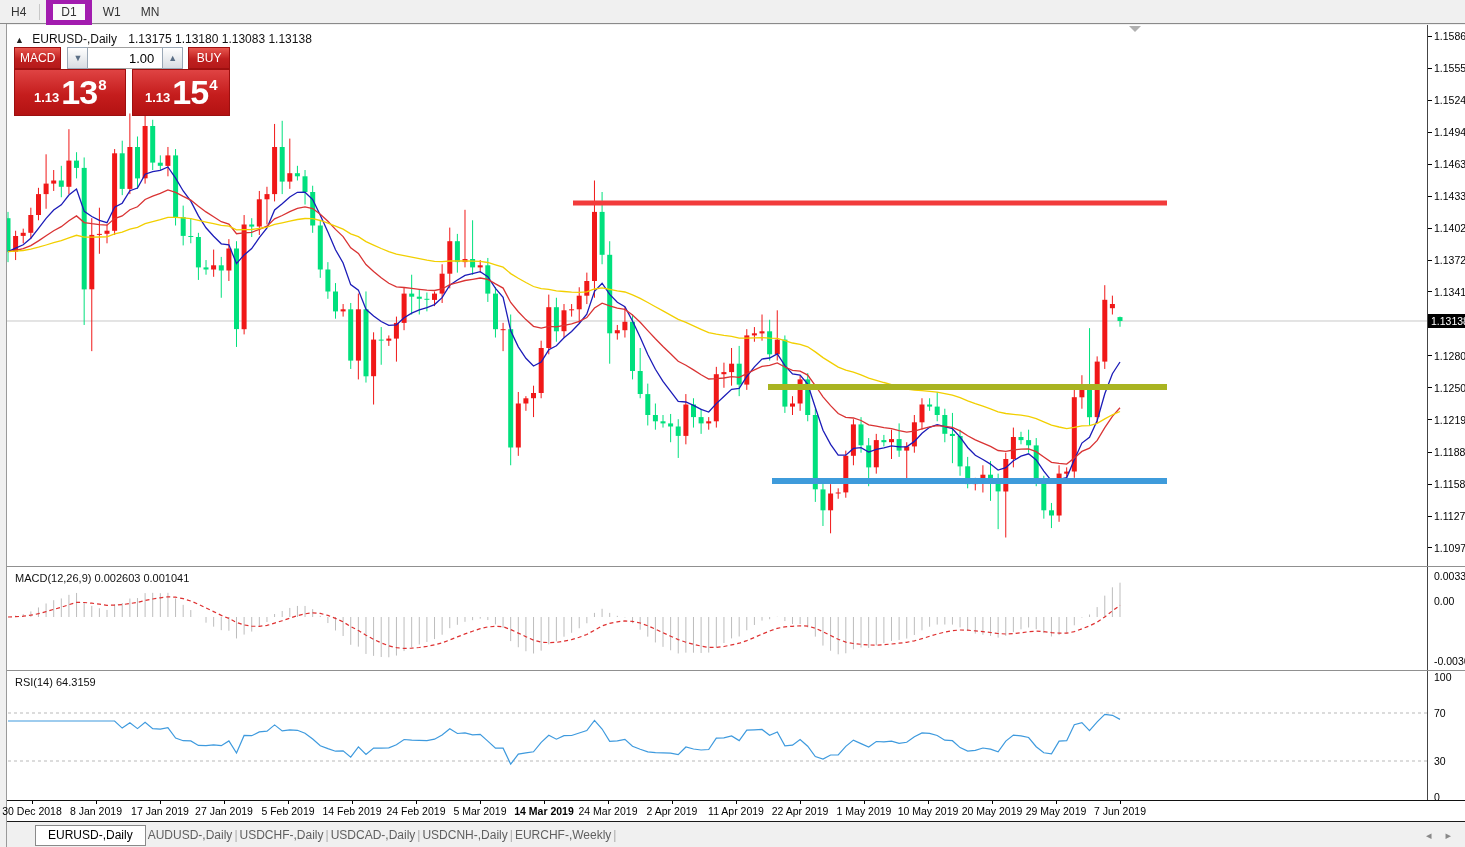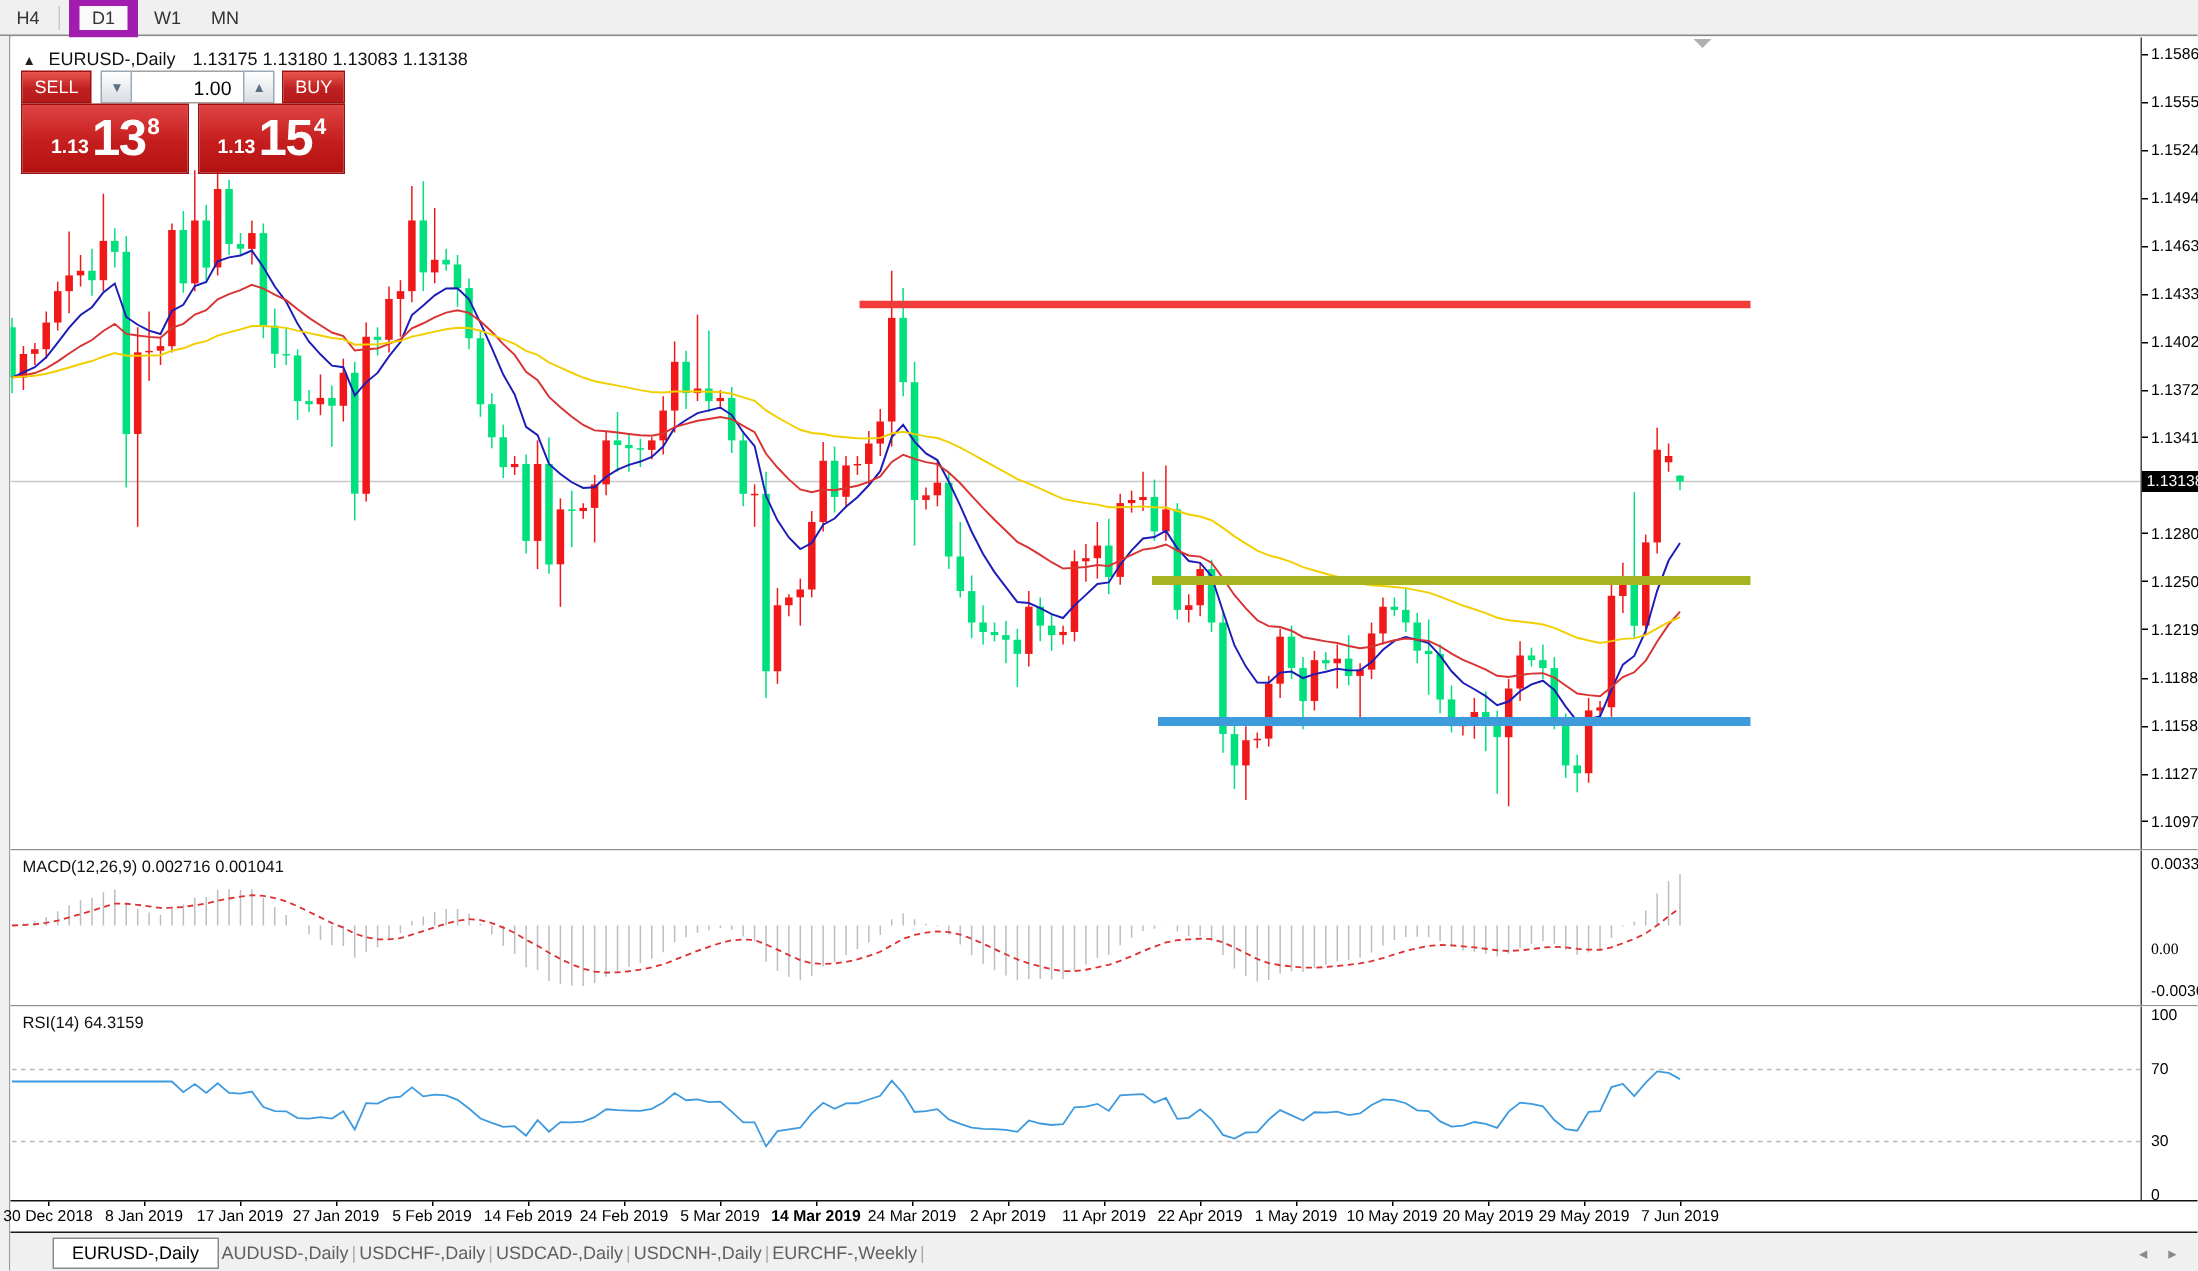--- a/index.html
+++ b/index.html
@@ -384,21 +384,21 @@
         <polygon points="1122,1 1134,1 1128,7" fill="#b0b0b0"></polygon>
       </svg>
     <div class="plot-edge"></div>
     <div id="chart-title">
       <span class="tri">▲</span>
       <span>EURUSD-,Daily</span>
       <span style="margin-left:8px">1.13175 1.13180 1.13083 1.13138</span>
     </div>
     <div id="trade-panel">
       <div class="tp-row1">
-        <div class="tp-btn" id="sell-btn">SELL</div>
+        <div class="tp-btn" id="sell-btn">MACD</div>
         <div class="spin-btn" id="spin-down">▼</div>
         <input id="vol-input" value="1.00" style="">
         <div class="spin-btn" id="spin-up">▲</div>
         <div class="tp-btn" id="buy-btn">BUY</div>
       </div>
       <div class="tp-row2">
         <div class="big-quote" id="sell-quote">
           <span class="q-small">1.13</span>
           <span class="q-big">13</span>
           <span class="q-sup">8</span>
@@ -593,25 +593,25 @@
         <line x1="1074.9178082191781" y1="50" x2="1074.9178082191781" y2="50.59318323309516" stroke="#bdbdbd" stroke-width="1"></line>
         <line x1="1082.5342465753424" y1="50" x2="1082.5342465753424" y2="47.54024026791791" stroke="#bdbdbd" stroke-width="1"></line>
         <line x1="1090.150684931507" y1="50" x2="1090.150684931507" y2="40.06480928075245" stroke="#bdbdbd" stroke-width="1"></line>
         <line x1="1097.7671232876712" y1="50" x2="1097.7671232876712" y2="28.630989455700643" stroke="#bdbdbd" stroke-width="1"></line>
         <line x1="1105.3835616438357" y1="50" x2="1105.3835616438357" y2="20.302167775609867" stroke="#bdbdbd" stroke-width="1"></line>
         <line x1="1113" y1="50" x2="1113" y2="15.677574518833502" stroke="#bdbdbd" stroke-width="1"></line>
         <polyline fill="none" stroke="#de3030" stroke-width="1.2" stroke-dasharray="4 3" points="1.0,50.0 8.6,49.7 16.2,49.2 23.8,48.2 31.5,46.7 39.1,44.6 46.7,42.4 54.3,40.2 61.9,37.7 69.5,35.4 77.2,35.5 84.8,36.2 92.4,37.2 100.0,38.3 107.6,38.1 115.2,37.7 122.9,36.5 130.5,35.4 138.1,33.5 145.7,32.0 153.3,30.8 160.9,29.8 168.6,30.2 176.2,31.7 183.8,34.0 191.4,37.2 199.0,40.9 206.6,44.6 214.3,48.4 221.9,51.4 229.5,55.4 237.1,57.9 244.7,59.2 252.3,59.3 260.0,58.4 267.6,56.1 275.2,53.7 282.8,51.2 290.4,48.7 298.0,46.8 305.7,45.8 313.3,46.4 320.9,48.4 328.5,51.4 336.1,54.9 343.7,59.5 351.4,63.5 359.0,68.2 366.6,72.3 374.2,75.9 381.8,78.8 389.4,80.7 397.1,81.4 404.7,81.2 412.3,80.5 419.9,79.4 427.5,77.9 435.1,75.9 442.8,72.9 450.4,69.9 458.0,66.9 465.6,64.2 473.2,61.7 480.8,59.9 488.5,59.4 496.1,59.7 503.7,62.6 511.3,66.1 518.9,69.7 526.5,73.1 534.2,75.2 541.8,75.6 549.4,75.4 557.0,74.2 564.6,72.6 572.2,70.3 579.8,67.5 587.5,63.2 595.1,58.9 602.7,56.3 610.3,54.8 617.9,53.9 625.5,54.4 633.2,56.0 640.8,58.8 648.4,62.1 656.0,65.7 663.6,69.2 671.2,72.6 678.9,75.2 686.5,77.3 694.1,79.1 701.7,80.4 709.3,80.4 716.9,79.5 724.6,77.9 732.2,76.2 739.8,73.6 747.4,70.5 755.0,67.1 762.6,64.1 770.3,61.3 777.9,59.8 785.5,59.3 793.1,58.8 800.7,59.1 808.3,61.2 816.0,64.7 823.6,68.5 831.2,72.3 838.8,75.1 846.4,76.5 854.0,77.3 861.7,78.0 869.3,78.1 876.9,77.7 884.5,77.0 892.1,76.2 899.7,75.3 907.4,73.8 915.0,71.7 922.6,69.3 930.2,67.0 937.8,65.1 945.4,63.6 953.1,63.0 960.7,63.2 968.3,63.9 975.9,64.6 983.5,65.5 991.1,66.5 998.8,67.0 1006.4,66.6 1014.0,65.8 1021.6,64.7 1029.2,64.2 1036.8,64.6 1044.5,65.6 1052.1,66.1 1059.7,66.2 1067.3,64.6 1074.9,61.8 1082.5,58.9 1090.2,55.2 1097.8,49.9 1105.4,43.9 1113.0,38.3"></polyline>
       </svg>
     <div class="plot-edge"></div>
     <div class="ind-label">
-      <span>MACD(12,26,9)</span> <span>0.002716 0.001041</span>
+      <span>MACD(12,26,9)</span> <span>0.002603 0.001041</span>
     </div>
     <div class="axis-col" id="macd-axis">
         <div class="axis-label" style="top: 2.99072px;">0.003392</div>
-        <div class="axis-label" style="top: 61px; font-family: Liberation Serif, serif;">0.00</div>
+        <div class="axis-label" style="top: 28px;">0.00</div>
         <div class="axis-label" style="top: 88.2978px;">-0.003664</div>
       </div>
   </div>
 
   <div class="pane" id="rsi-pane">
     <svg id="rsi-svg" width="1420" height="129">
         <line x1="1" y1="42" x2="1420" y2="42" stroke="#b9b9b9" stroke-width="1" stroke-dasharray="3 3"></line>
         <line x1="1" y1="90" x2="1420" y2="90" stroke="#b9b9b9" stroke-width="1" stroke-dasharray="3 3"></line>
         <polyline fill="none" stroke="#3e9ade" stroke-width="1.2" points="1.0,50.0 8.6,50.0 16.2,50.0 23.8,50.0 31.5,50.0 39.1,50.0 46.7,50.0 54.3,50.0 61.9,50.0 69.5,50.0 77.2,50.0 84.8,50.0 92.4,50.0 100.0,50.0 107.6,50.0 115.2,57.1 122.9,51.7 130.5,57.6 138.1,51.2 145.7,57.6 153.3,58.1 160.9,56.7 168.6,67.0 176.2,69.7 183.8,69.9 191.4,74.4 199.0,74.7 206.6,73.8 214.3,74.7 221.9,69.9 229.5,82.0 237.1,64.4 244.7,64.7 252.3,60.9 260.0,60.1 267.6,53.9 275.2,59.9 282.8,58.8 290.4,59.3 298.0,62.2 305.7,68.0 313.3,74.7 320.9,77.6 328.5,80.2 336.1,79.8 343.7,86.1 351.4,75.8 359.0,83.5 366.6,77.1 374.2,77.2 381.8,76.8 389.4,73.8 397.1,68.5 404.7,69.1 412.3,69.4 419.9,69.6 427.5,68.2 435.1,64.0 442.8,57.7 450.4,62.5 458.0,61.9 465.6,63.8 473.2,63.4 480.8,70.1 488.5,77.2 496.1,77.2 503.7,93.2 511.3,83.1 518.9,81.9 526.5,80.8 534.2,71.3 541.8,64.2 549.4,68.2 557.0,64.6 564.6,64.5 572.2,62.0 579.8,59.5 587.5,49.4 595.1,58.0 602.7,70.3 610.3,69.8 617.9,68.4 625.5,75.3 633.2,78.3 640.8,80.8 648.4,81.6 656.0,81.8 663.6,82.2 671.2,83.6 678.9,76.0 686.5,78.0 694.1,79.0 701.7,78.5 709.3,67.2 716.9,66.8 724.6,64.9 732.2,69.6 739.8,59.2 747.4,58.8 755.0,58.4 762.6,64.2 770.3,61.0 777.9,74.9 785.5,74.2 793.1,68.6 800.7,75.2 808.3,85.6 816.0,88.0 823.6,84.0 831.2,83.8 838.8,75.4 846.4,69.1 854.0,72.6 861.7,76.0 869.3,70.5 876.9,70.8 884.5,70.1 892.1,72.4 899.7,71.3 907.4,65.7 915.0,61.9 922.6,62.4 930.2,64.5 937.8,69.2 945.4,69.7 953.1,76.6 960.7,80.1 968.3,79.4 975.9,77.0 983.5,78.2 991.1,80.9 998.8,70.1 1006.4,64.1 1014.0,64.9 1021.6,66.5 1029.2,75.7 1036.8,81.8 1044.5,82.8 1052.1,70.2 1059.7,69.7 1067.3,53.7 1074.9,51.6 1082.5,59.7 1090.2,50.8 1097.8,43.3 1105.4,44.3 1113.0,48.4"></polyline>
       </svg>

